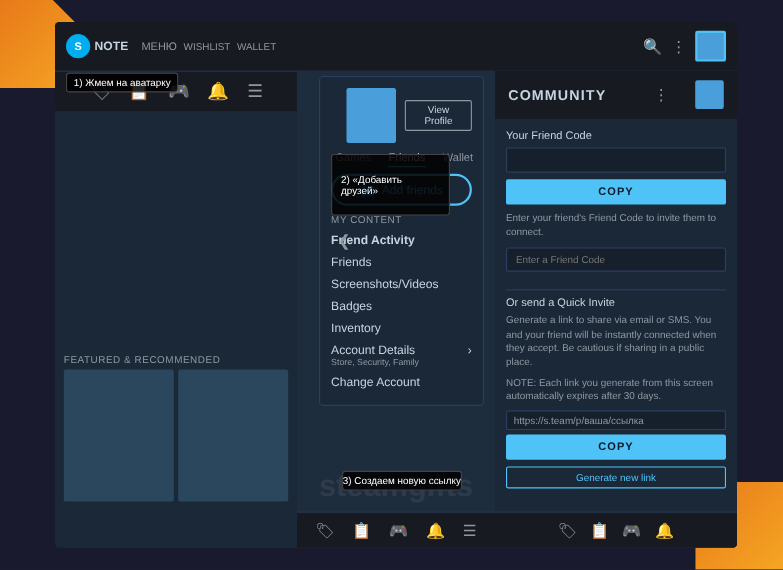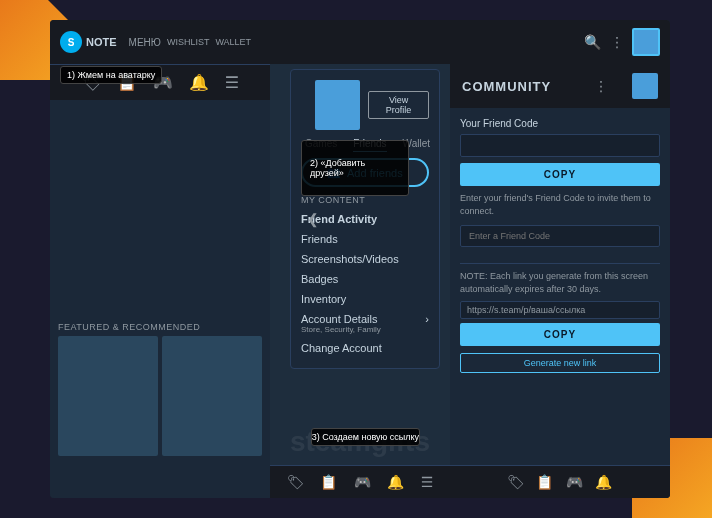--- a/index.html
+++ b/index.html
@@ -633,20 +633,22 @@
       <div class="community-body">
 
         <div class="friend-code-label">Your Friend Code</div>
         <input class="friend-code-input" type="text" value="" style="">
         <button class="copy-btn">COPY</button>
         <div class="invite-hint">Enter your friend's Friend Code to invite them to connect.</div>
         <input class="enter-code-input" type="text" placeholder="Enter a Friend Code" style="">
 
         <div class="divider-line"></div>
 
+        <div class="quick-invite-label">Or send a Quick Invite</div>
+        <div class="quick-invite-desc">Generate a link to share via email or SMS. You and your friend will be instantly connected when they accept. Be cautious if sharing in a public place.</div>
 
         
         <div style="position:relative;">
           
         </div>
 
         <div class="quick-invite-desc" style="margin-top:4px;">NOTE: Each link you generate from this screen automatically expires after 30 days.</div>
 
         <div class="link-url">https://s.team/p/ваша/ссылка</div>
         <button class="copy-btn-2">COPY</button>

